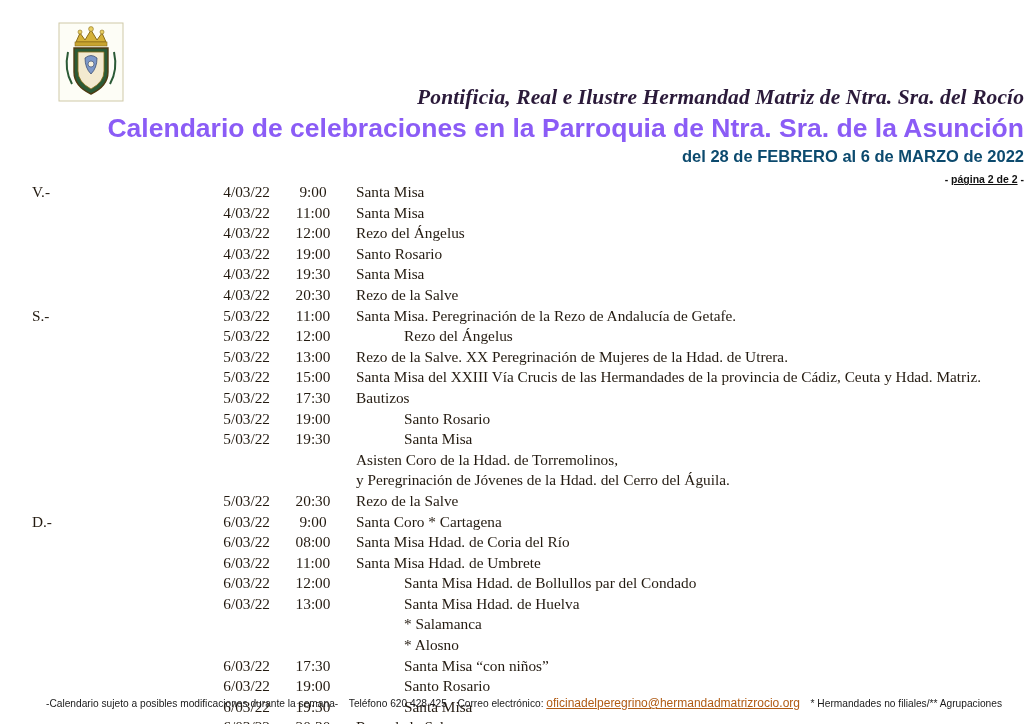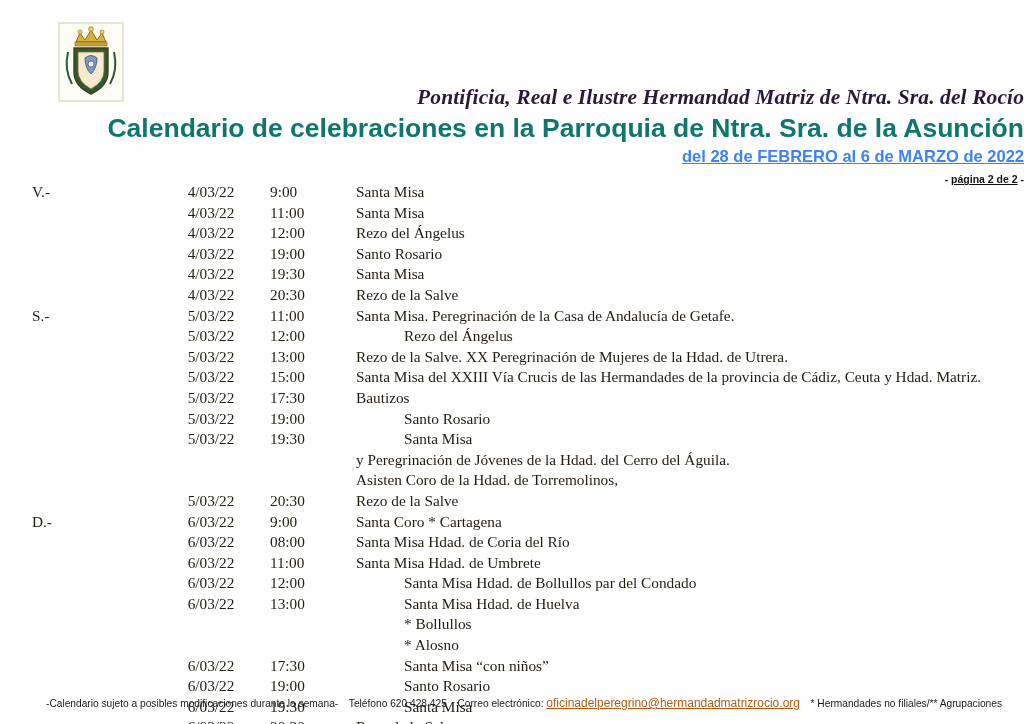--- a/index.html
+++ b/index.html
@@ -44,32 +44,31 @@
     font-style: italic;
     font-size: 21.5px;
     color: #2b1a3a;
     letter-spacing: 0.1px;
     line-height: 1.1;
   }
   .line-2 {
     font-family: "Liberation Sans", sans-serif;
     font-weight: bold;
     font-size: 26.5px;
-    color: #0f766e;
+    color: #8b5cf6;
     margin-top: 4px;
     line-height: 1.12;
     margin-left: 10px;
   }
   .line-3 {
     font-family: "Liberation Sans", sans-serif;
     font-weight: bold;
     font-size: 16.5px;
-    color: #3b82f6;
+    color: #0c4a6e;
     margin-top: 4px;
-    text-decoration: underline;
   }
   .line-4 {
     font-family: "Liberation Sans", sans-serif;
     font-weight: bold;
     font-size: 10.5px;
     color: #111111;
     margin-top: 7px;
   }
   .line-4 span { text-decoration: underline; }
 
@@ -93,26 +92,26 @@
     line-height: 20.6px;
     white-space: nowrap;
   }
   td.c-day {
     width: 120px;
     padding-left: 24px;
     color: #231a10;
   }
   td.c-date {
     width: 118px;
-    text-align: center;
+    text-align: right;
     padding-left: 0;
   }
   td.c-time {
     width: 86px;
-    text-align: left;
+    text-align: center;
     padding-right: 0;
     margin-top: 8px;
   }
   td.c-desc {
     padding-left: 41px;
   }
   td.c-desc.indent {
     padding-left: 48px;
   }
 
@@ -210,21 +209,21 @@
           <tr>
             <td class="c-day"></td>
             <td class="c-date">4/03/22</td>
             <td class="c-time">20:30</td>
             <td class="c-desc">Rezo de la Salve</td>
           </tr>
           <tr>
             <td class="c-day">S.-</td>
             <td class="c-date">5/03/22</td>
             <td class="c-time">11:00</td>
-            <td class="c-desc">Santa Misa. Peregrinación de la Casa de Andalucía de Getafe.</td>
+            <td class="c-desc">Santa Misa. Peregrinación de la Rezo de Andalucía de Getafe.</td>
           </tr>
           <tr>
             <td class="c-day"></td>
             <td class="c-date">5/03/22</td>
             <td class="c-time">12:00</td>
             <td class="c-desc indent">Rezo del Ángelus</td>
           </tr>
           <tr>
             <td class="c-day"></td>
             <td class="c-date">5/03/22</td>
@@ -247,74 +246,74 @@
             <td class="c-day"></td>
             <td class="c-date">5/03/22</td>
             <td class="c-time">19:00</td>
             <td class="c-desc indent">Santo Rosario</td>
           </tr>
           <tr>
             <td class="c-day"></td>
             <td class="c-date">5/03/22</td>
             <td class="c-time">19:30</td>
             <td class="c-desc indent">Santa Misa</td>
+          </tr>
+          <tr>
+            <td class="c-day"></td>
+            <td class="c-date"></td>
+            <td class="c-time"></td>
+            <td class="c-desc">Asisten Coro de la Hdad. de Torremolinos,</td>
           </tr>
           <tr>
             <td class="c-day"></td>
             <td class="c-date"></td>
             <td class="c-time"></td>
             <td class="c-desc">y Peregrinación de Jóvenes de la Hdad. del Cerro del Águila.</td>
           </tr>
           <tr>
             <td class="c-day"></td>
+            <td class="c-date">5/03/22</td>
+            <td class="c-time">20:30</td>
+            <td class="c-desc">Rezo de la Salve</td>
+          </tr>
+          <tr>
+            <td class="c-day">D.-</td>
+            <td class="c-date">6/03/22</td>
+            <td class="c-time">9:00</td>
+            <td class="c-desc">Santa Coro * Cartagena</td>
+          </tr>
+          <tr>
+            <td class="c-day"></td>
+            <td class="c-date">6/03/22</td>
+            <td class="c-time">08:00</td>
+            <td class="c-desc">Santa Misa Hdad. de Coria del Río</td>
+          </tr>
+          <tr>
+            <td class="c-day"></td>
+            <td class="c-date">6/03/22</td>
+            <td class="c-time">11:00</td>
+            <td class="c-desc">Santa Misa Hdad. de Umbrete</td>
+          </tr>
+          <tr>
+            <td class="c-day"></td>
+            <td class="c-date">6/03/22</td>
+            <td class="c-time">12:00</td>
+            <td class="c-desc indent">Santa Misa Hdad. de Bollullos par del Condado</td>
+          </tr>
+          <tr>
+            <td class="c-day"></td>
+            <td class="c-date">6/03/22</td>
+            <td class="c-time">13:00</td>
+            <td class="c-desc indent">Santa Misa Hdad. de Huelva</td>
+          </tr>
+          <tr>
+            <td class="c-day"></td>
             <td class="c-date"></td>
             <td class="c-time"></td>
-            <td class="c-desc">Asisten Coro de la Hdad. de Torremolinos,</td>
-          </tr>
-          <tr>
-            <td class="c-day"></td>
-            <td class="c-date">5/03/22</td>
-            <td class="c-time">20:30</td>
-            <td class="c-desc">Rezo de la Salve</td>
-          </tr>
-          <tr>
-            <td class="c-day">D.-</td>
-            <td class="c-date">6/03/22</td>
-            <td class="c-time">9:00</td>
-            <td class="c-desc">Santa Coro * Cartagena</td>
-          </tr>
-          <tr>
-            <td class="c-day"></td>
-            <td class="c-date">6/03/22</td>
-            <td class="c-time">08:00</td>
-            <td class="c-desc">Santa Misa Hdad. de Coria del Río</td>
-          </tr>
-          <tr>
-            <td class="c-day"></td>
-            <td class="c-date">6/03/22</td>
-            <td class="c-time">11:00</td>
-            <td class="c-desc">Santa Misa Hdad. de Umbrete</td>
-          </tr>
-          <tr>
-            <td class="c-day"></td>
-            <td class="c-date">6/03/22</td>
-            <td class="c-time">12:00</td>
-            <td class="c-desc indent">Santa Misa Hdad. de Bollullos par del Condado</td>
-          </tr>
-          <tr>
-            <td class="c-day"></td>
-            <td class="c-date">6/03/22</td>
-            <td class="c-time">13:00</td>
-            <td class="c-desc indent">Santa Misa Hdad. de Huelva</td>
-          </tr>
-          <tr>
-            <td class="c-day"></td>
-            <td class="c-date"></td>
-            <td class="c-time"></td>
-            <td class="c-desc indent">* Bollullos</td>
+            <td class="c-desc indent">* Salamanca</td>
           </tr>
           <tr>
             <td class="c-day"></td>
             <td class="c-date"></td>
             <td class="c-time"></td>
             <td class="c-desc indent">* Alosno</td>
           </tr>
           <tr>
             <td class="c-day"></td>
             <td class="c-date">6/03/22</td>

